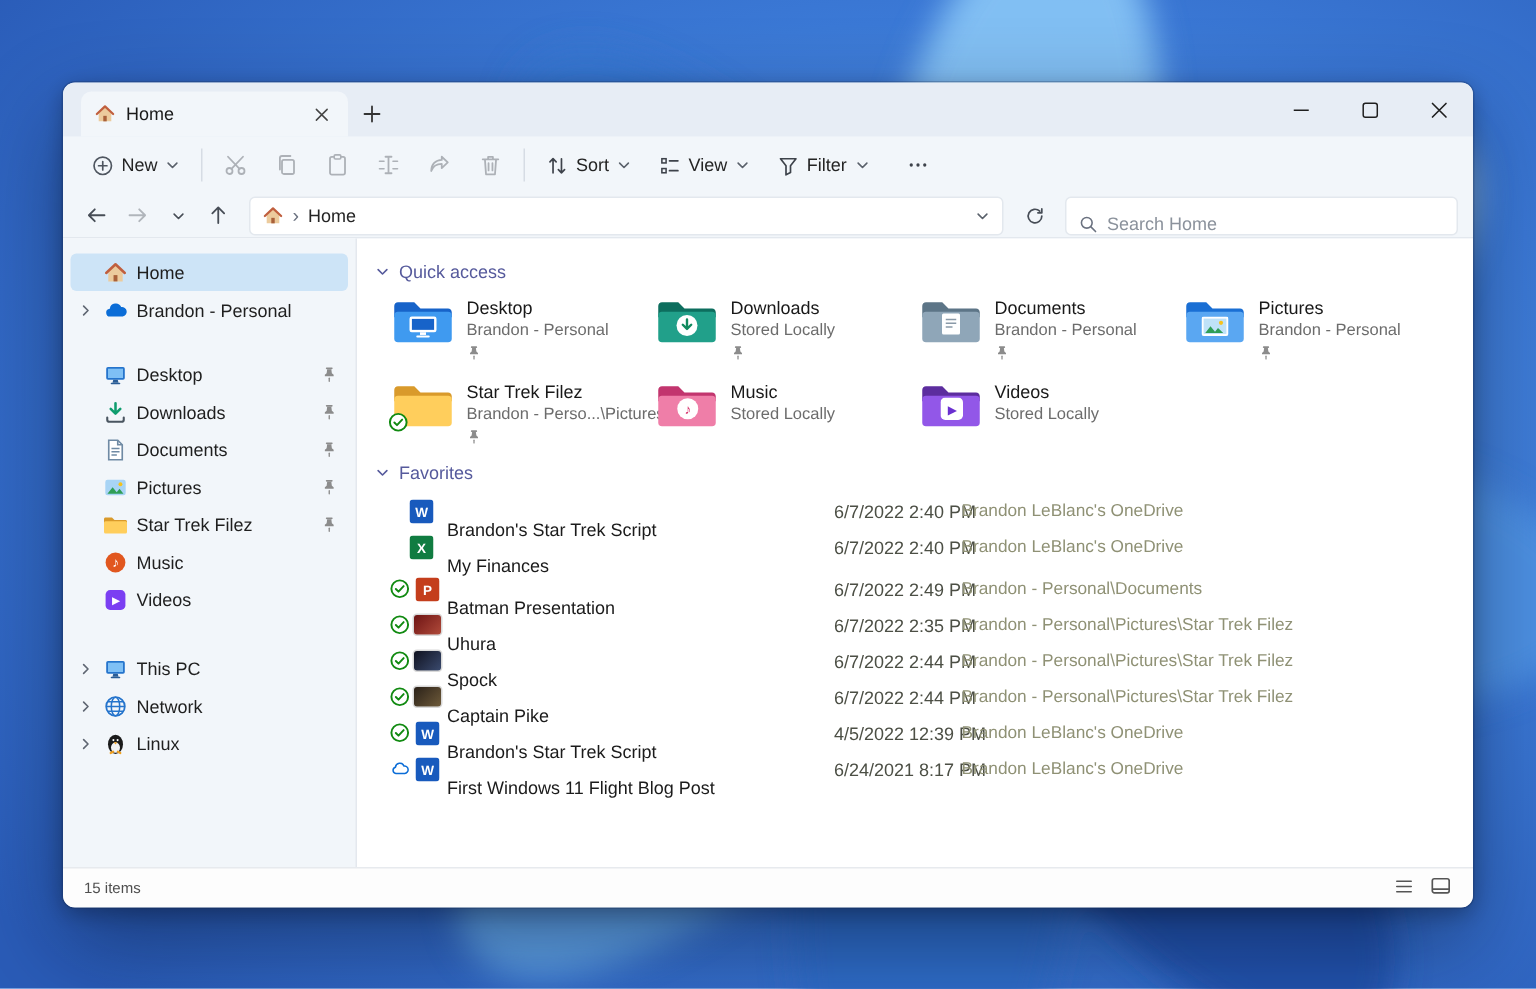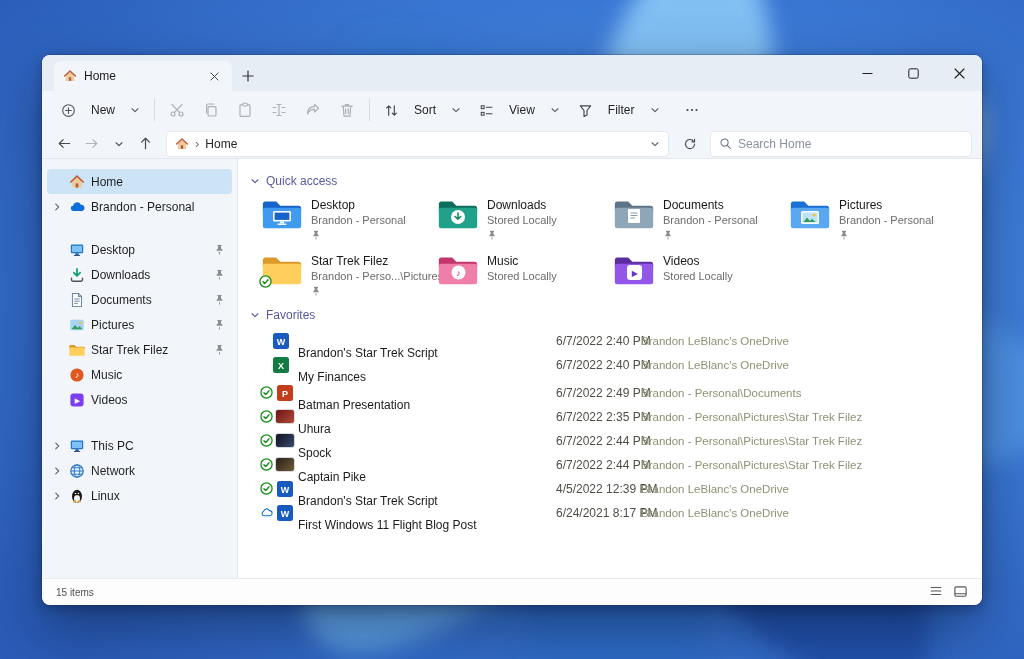--- a/index.html
+++ b/index.html
@@ -13,35 +13,35 @@
   
   .titlebar{height:36px;background:#e7edf5;display:flex;align-items:flex-end;position:relative;flex:none}
   .tab{margin-left:12px;height:30px;width:178px;background:#f2f6fa;border-radius:7px 7px 0 0;
     display:flex;align-items:center;gap:7px;padding:0 9px;font-size:12px;color:#1a1a1a}
   .tab-close{margin-left:auto;width:18px;height:18px;border-radius:4px;display:flex;align-items:center;justify-content:center;color:#444}
   .newtab{height:30px;width:32px;display:flex;align-items:center;justify-content:center;color:#333}
   .win-controls{position:absolute;right:0;top:0;height:36px;display:flex}
   .wc{width:46px;height:36px;display:flex;align-items:center;justify-content:center;color:#1f1f1f}
   
   .toolbar{height:38px;background:#f2f6fa;display:flex;align-items:center;padding:0 10px;flex:none}
-  .tb-btn{display:flex;align-items:center;gap:15px;height:30px;padding:0 9px;border-radius:5px;font-size:12px;color:#242424}
+  .tb-btn{display:flex;align-items:center;gap:5px;height:30px;padding:0 9px;border-radius:5px;font-size:12px;color:#242424}
   .tb-ico{display:flex;align-items:center;justify-content:center}
   .tb-ico svg{display:block}
   .dis{opacity:.38}
   .tb-sep{width:1px;height:22px;background:#d6dce4;margin:0 5px}
   .tb-more{margin-left:6px}
   .chev{display:flex;align-items:center;color:#5a616b}
   
   .addressbar{height:30px;background:#f2f6fa;display:flex;align-items:center;padding:0 10px;gap:2px;flex:none;border-bottom:1px solid #e3e8ee}
   .nav-btn{width:25px;height:25px;border-radius:4px;display:flex;align-items:center;justify-content:center;color:#474d56}
   .crumb-box{flex:1;height:26px;background:#fff;border:1px solid #e3e8ee;border-radius:4px;margin:0 6px;
     display:flex;align-items:center;gap:6px;padding:0 8px;font-size:12px;color:#242424}
   .crumb-sep{color:#6b7280;font-size:13px}
   .crumb-chev{margin-left:auto;display:flex;align-items:center;color:#5a616b}
-  .search-box{width:262px;height:26px;background:#fff;border:1px solid #e3e8ee;border-radius:4px;display:flex;align-items:center;gap:6px;padding:0 8px;margin-left:6px}
+  .search-box{width:262px;height:26px;background:#fff;border:1px solid #e3e8ee;border-radius:4px;display:flex;align-items:flex-end;gap:6px;padding:0 8px;margin-left:6px}
   .search-box input{border:none;outline:none;flex:1;font-size:12px;font-family:inherit;color:#242424;background:transparent}
   .search-box input::placeholder{color:#8b929c}
   
   .wbody{flex:1;display:flex;min-height:0;background:#fff}
   .sidebar{width:196px;flex:none;background:#f2f6fa;border-right:1px solid #e4e8ee;padding-top:10px;overflow:hidden}
   .sb-row{display:flex;align-items:center;height:25px;margin:0 5px;padding:0 7px 0 3px;border-radius:4px;gap:6px;font-size:12px;color:#1f1f1f}
   .sb-row.selected{background:#cde4f7}
   .sb-chev{width:13px;display:flex;align-items:center;justify-content:center;color:#5f6672;flex:none}
   .sb-ico{width:16px;height:16px;flex:none;display:flex;align-items:center;justify-content:center}
   .sb-label{flex:1;white-space:nowrap;overflow:hidden;text-overflow:ellipsis}

